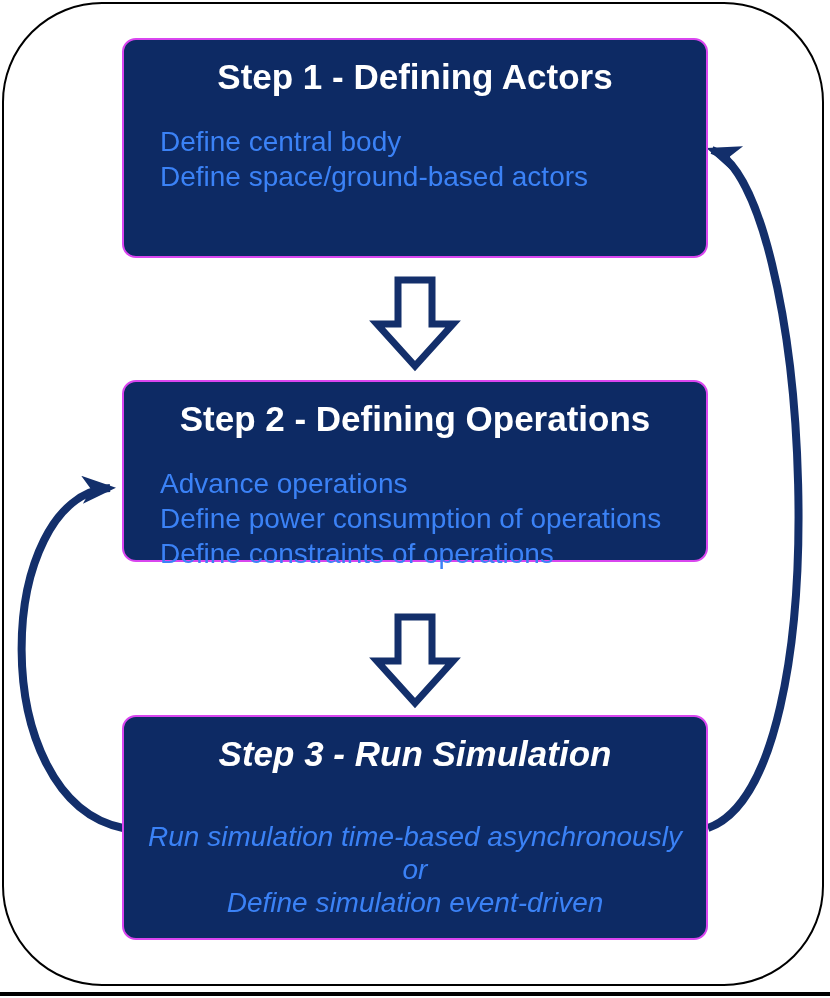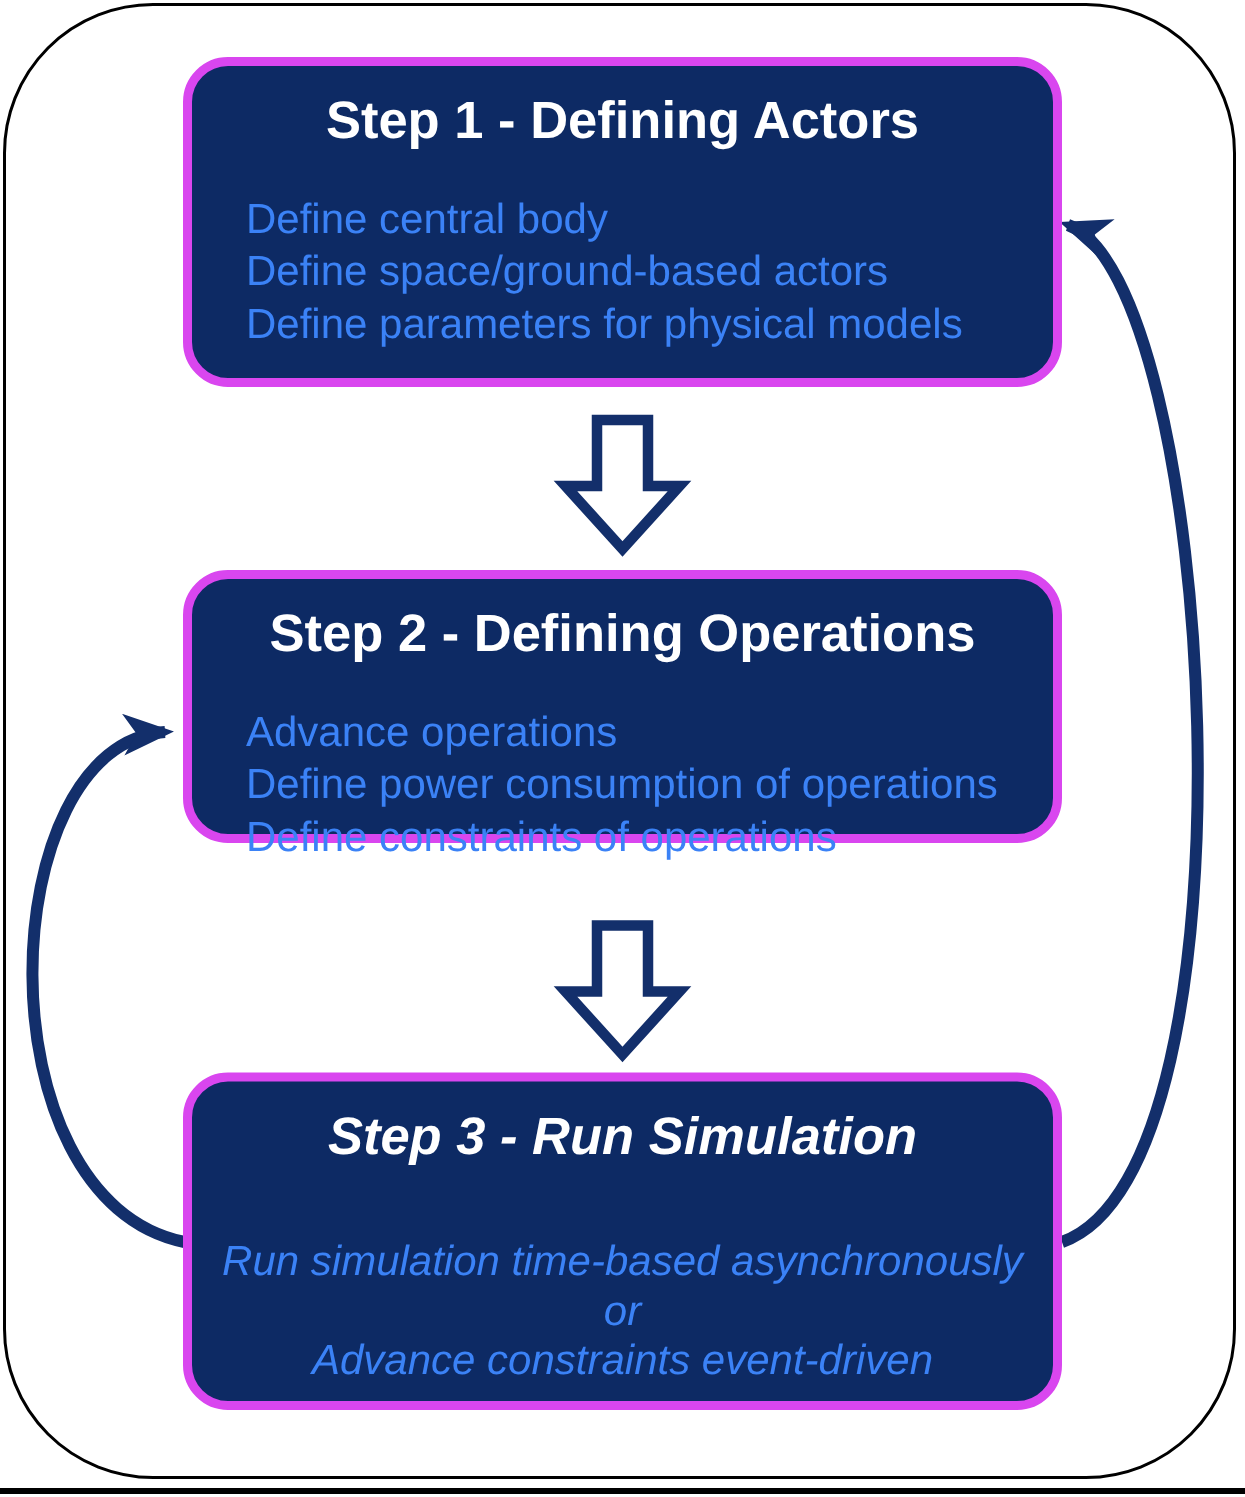--- a/index.html
+++ b/index.html
@@ -52,22 +52,22 @@
     stroke: var(--arrow-color, #132f6b);
     stroke-width: 7;
     stroke-linejoin: miter;
   }
   .step-box {
     position: absolute;
     left: 122px;
     width: 586px;
     box-sizing: border-box;
     background: var(--navy-color, #0d2a64);
-    border: 6px solid #d946ef;
-    border-radius: 30px;
+    border: 2px solid #d946ef;
+    border-radius: 14px;
     color: #ffffff;
   }
   .step-box .title {
     margin: 16px 12px 0 12px;
     text-align: center;
     font-size: 35px;
     font-weight: bold;
     line-height: 41px;
     color: #ffffff;
   }
@@ -110,35 +110,34 @@
     <polygon class="block-arrow" points="398,280 432,280 432,324 453,324 415,366 377,324 398,324"></polygon>
 
     <polygon class="block-arrow" points="398,617 432,617 432,661 453,661 415,703 377,661 398,661"></polygon>
   </svg>
 
   <section class="step-box" id="box1">
     <h2 class="title">Step 1 - Defining Actors</h2>
     <div class="body">
       <div>Define central body</div>
       <div>Define space/ground-based actors</div>
-      <div>Define parameters for physical models</div>
     </div>
   </section>
 
   <section class="step-box" id="box2">
     <h2 class="title">Step 2 - Defining Operations</h2>
     <div class="body">
       <div>Advance operations</div>
       <div>Define power consumption of operations</div>
       <div>Define constraints of operations</div>
     </div>
   </section>
 
   <section class="step-box centered" id="box3">
     <h2 class="title">Step 3 - Run Simulation</h2>
     <div class="body">
       <div>Run simulation time-based asynchronously</div>
       <div>or</div>
-      <div>Advance constraints event-driven</div>
+      <div>Define simulation event-driven</div>
     </div>
   </section>
 
 </div>
 
 </body></html>

